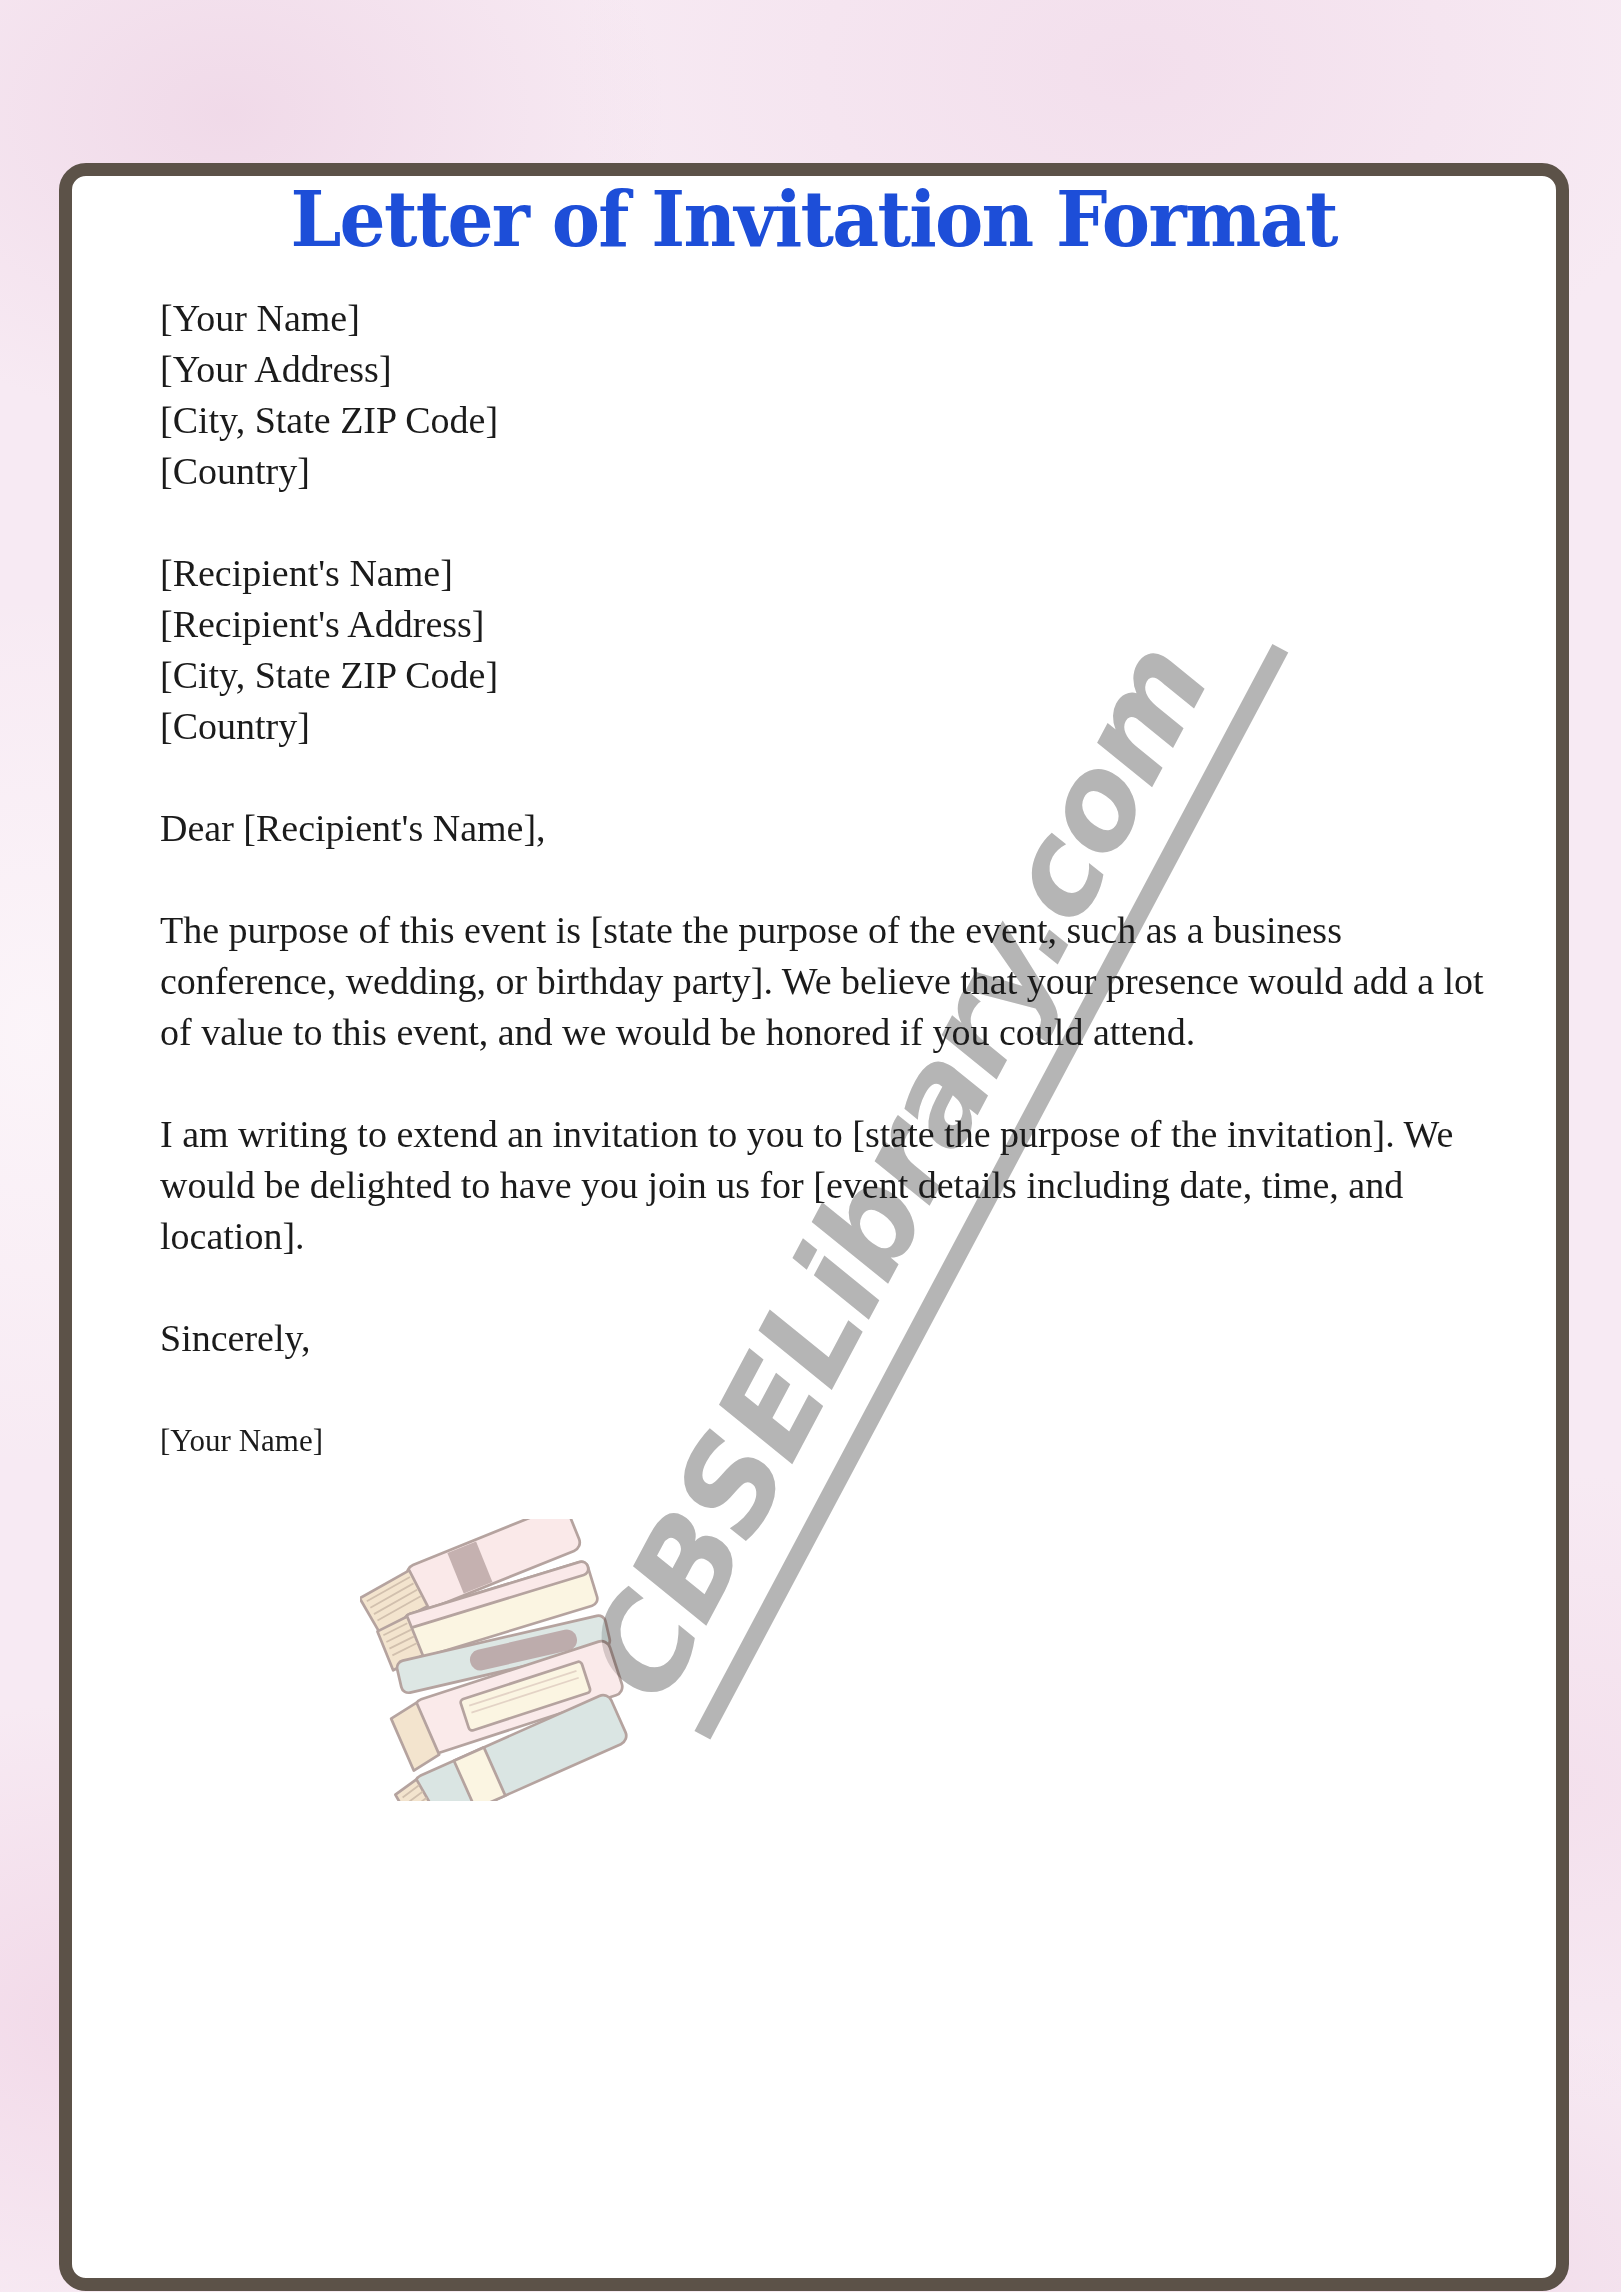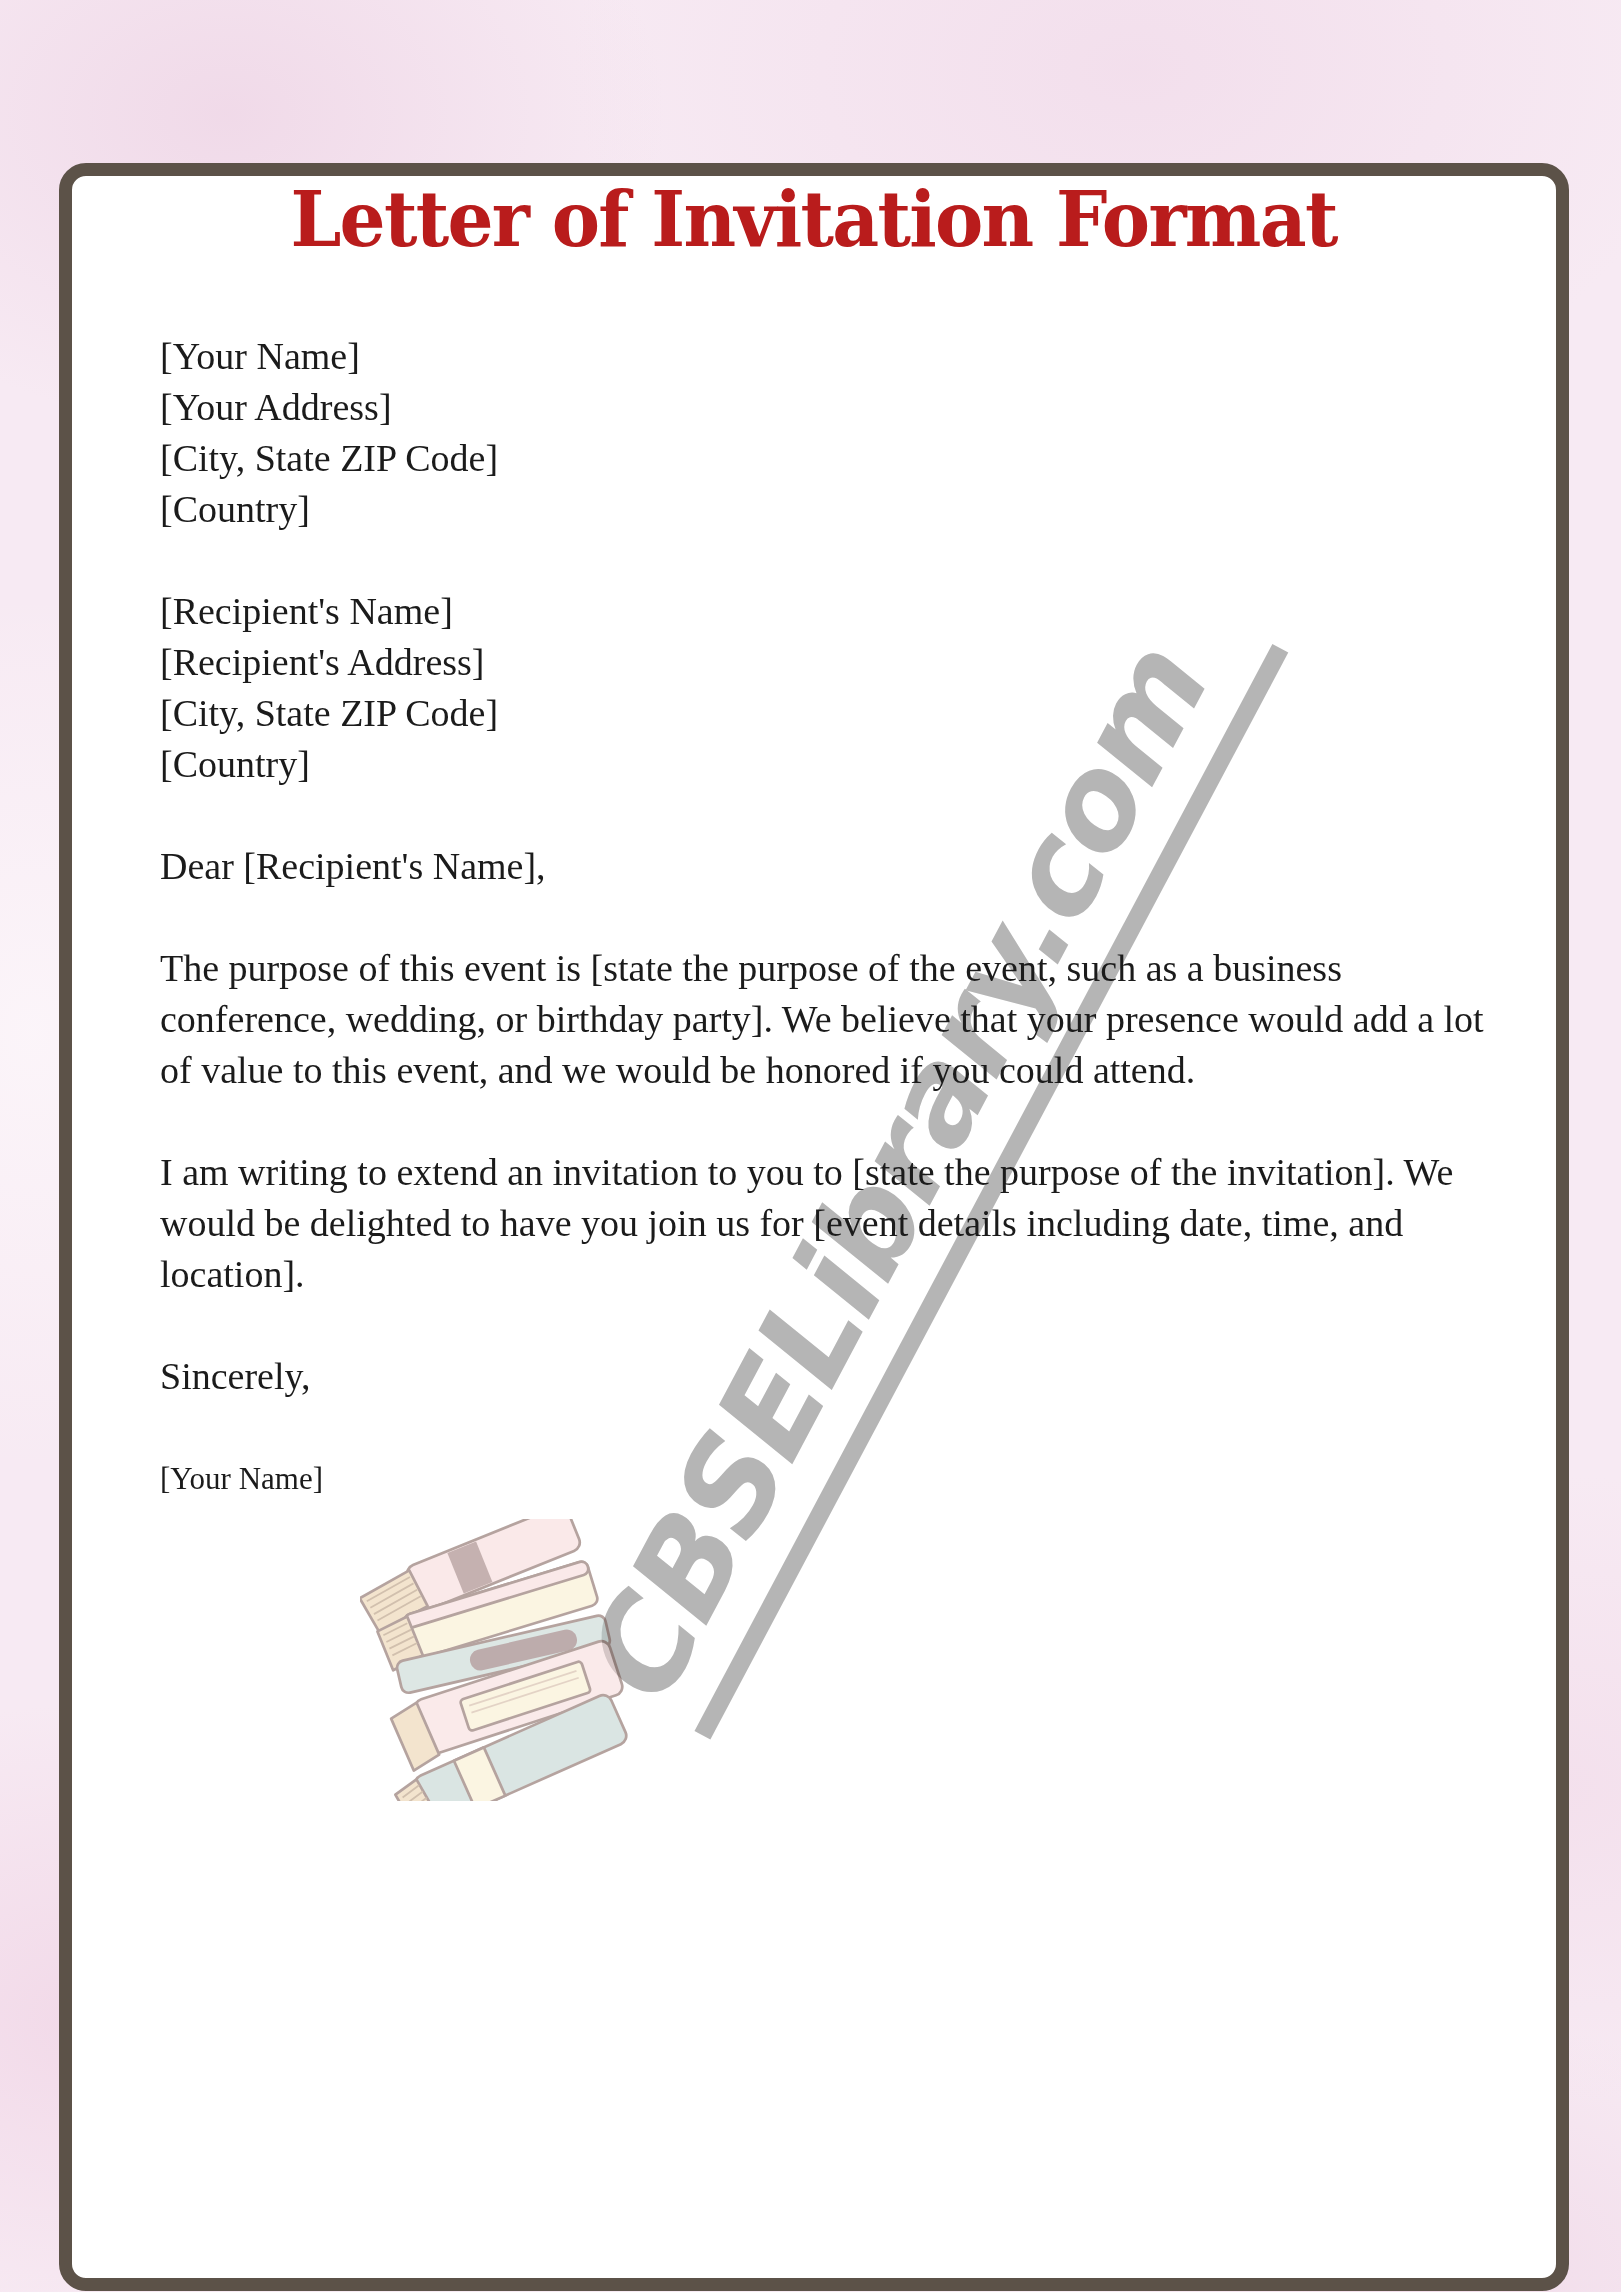--- a/index.html
+++ b/index.html
@@ -18,26 +18,26 @@
   .card{
     position:absolute;left:59px;top:163px;width:1510px;height:2128px;
     box-sizing:border-box;background:#ffffff;
     border:13.4px solid #5c5248;border-radius:27px;
     overflow:hidden;
   }
   .page-title{
     position:relative;z-index:2;
     margin:5.4px 0 0 0;text-align:center;
     font-family:"DejaVu Serif", serif;font-weight:bold;
-    font-size:77px;line-height:1.0;color:#b91c1c;letter-spacing:-1.8px;
+    font-size:77px;line-height:1.0;color:#1d4ed8;letter-spacing:-1.8px;
   }
   .page-title .squeeze{display:inline-block;transform:scaleX(.94);transform-origin:center;}
   .letter{
     position:relative;z-index:2;
-    margin-top:73px;padding:0 63px 0 88px;
+    margin-top:35px;padding:0 63px 0 88px;
     font-size:38px;line-height:51px;color:#1b1b1b;
   }
   .block{margin:51px 0 0 0;}
   .block.first{margin-top:0;}
   .letter p{margin:51px 0 0 0;}
   .signature{margin-top:57px;font-size:31px;}
   .watermark{
     position:absolute;z-index:1;left:850px;top:979px;
     transform:translate(-50%,-50%) rotate(-62deg);
     white-space:nowrap;

